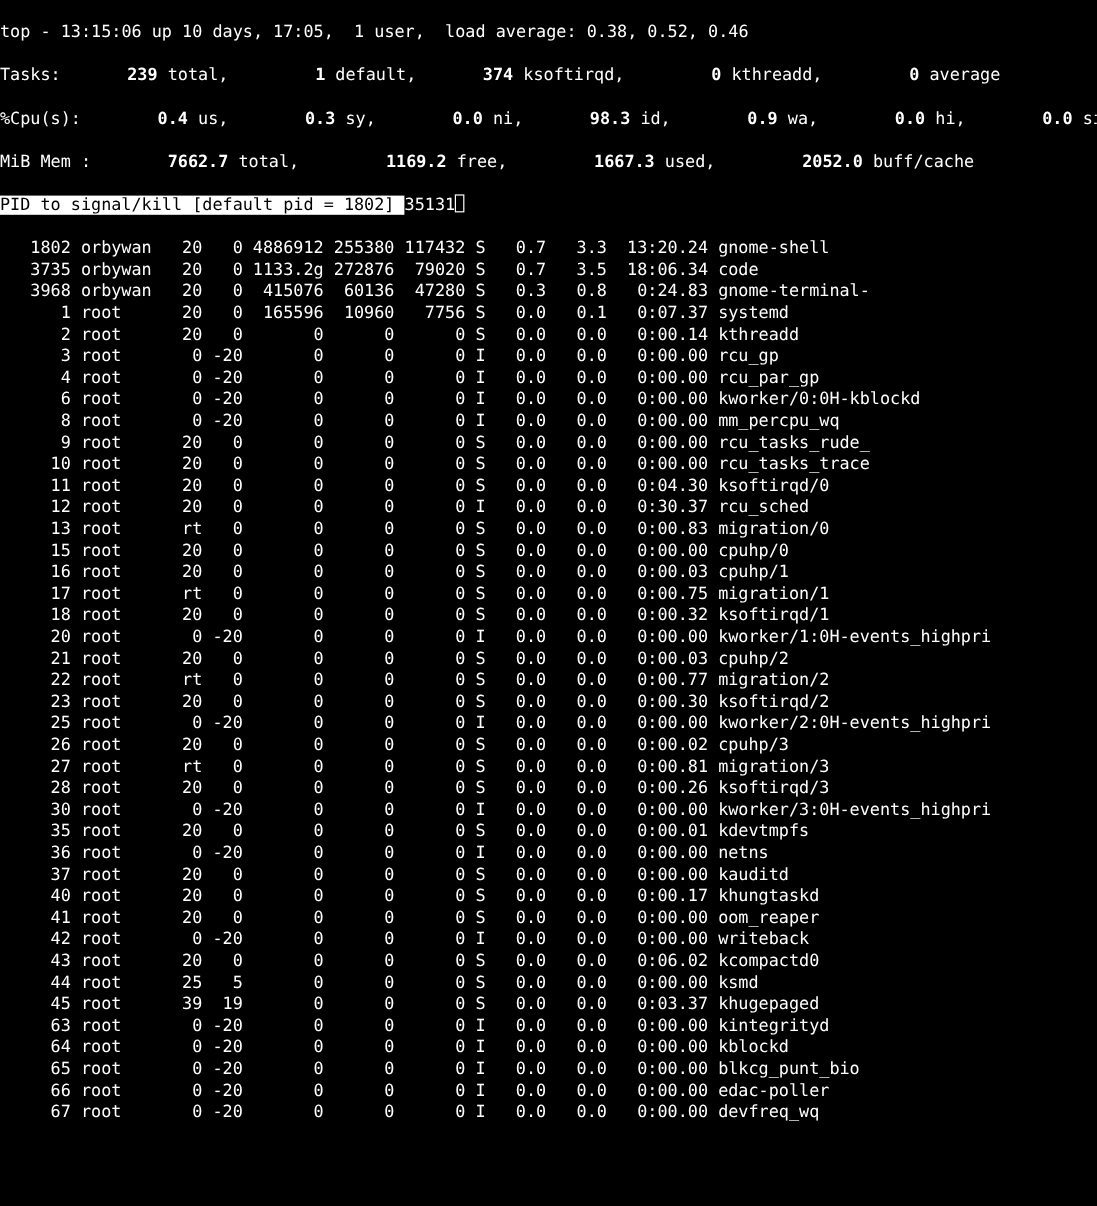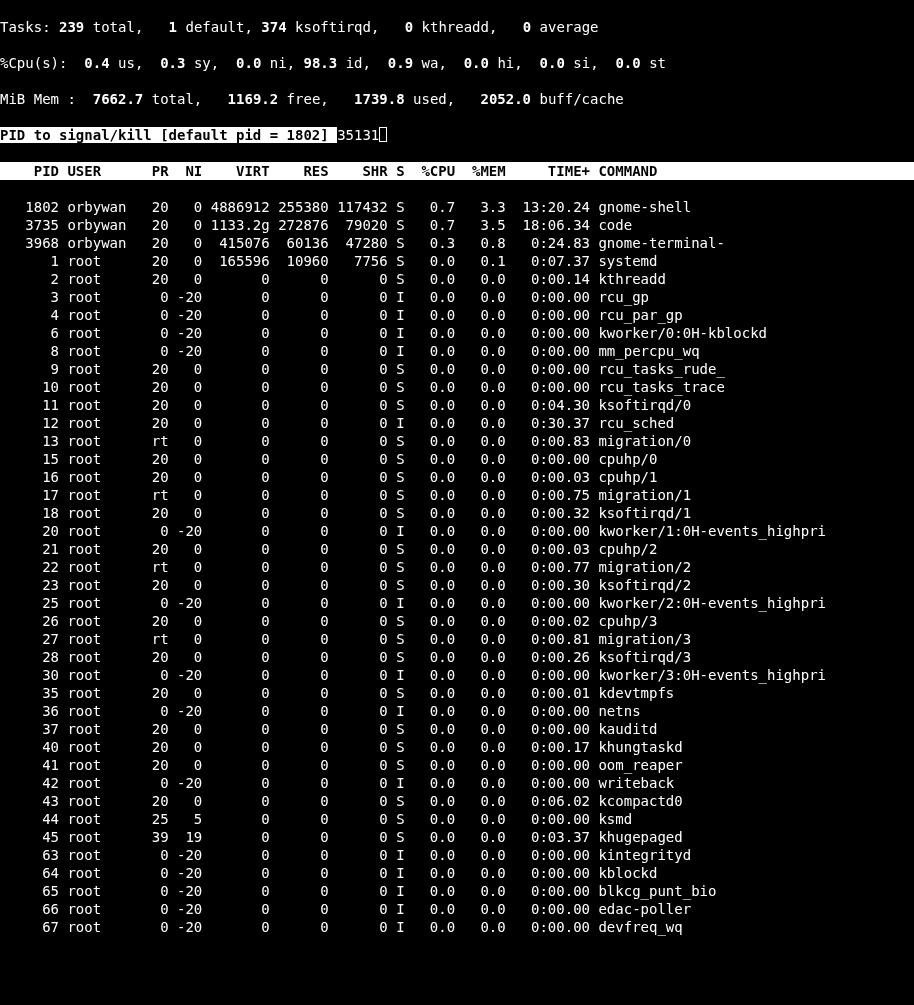--- a/index.html
+++ b/index.html
@@ -9,46 +9,46 @@
     color: #fff;
     font-family: "DejaVu Sans Mono", "Menlo", "Consolas", monospace;
     font-size: 14px;
     line-height: 18px;
     letter-spacing: 0px;
   }
   .term {
     white-space: pre;
     padding: 0;
   }
-  .bold { font-weight: bold; }
+  .bold { font-weight: bold; margin-left: 47px; }
   .hdr {
     background: #fff;
     color: #000;
     font-weight: bold;
     display: block;
   }
   .prompt-inv {
     background: #fff;
     color: #000;
-    font-weight: bold;
+    font-weight: normal;
   }
   .cursor-box {
     display: inline-block;
     width: 8px;
     height: 15px;
     vertical-align: -2px;
     border: 1px solid #fff;
     box-sizing: border-box;
     background: #000;
   }
   .row { display: block; }
 </style>
 </head>
 <body>
 
 <div class="term">
+<span class="row"><span>top - </span><span>13:15:06</span><span> up 10 days, 17:05,  </span><span>1 user</span><span>,  load average: </span><span>0.38, 0.52, 0.46</span></span>
 <span class="row"><span>Tasks: </span><span class="bold">239</span><span> total,   </span><span class="bold">1</span><span> default, </span><span class="bold">374</span><span> ksoftirqd,   </span><span class="bold">0</span><span> kthreadd,   </span><span class="bold">0</span><span> average</span></span>
 <span class="row"><span>%Cpu(s):  </span><span class="bold">0.4</span><span> us,  </span><span class="bold">0.3</span><span> sy,  </span><span class="bold">0.0</span><span> ni, </span><span class="bold">98.3</span><span> id,  </span><span class="bold">0.9</span><span> wa,  </span><span class="bold">0.0</span><span> hi,  </span><span class="bold">0.0</span><span> si,  </span><span class="bold">0.0</span><span> st</span></span>
-<span class="row"><span>MiB Mem :  </span><span class="bold">7662.7</span><span> total,   </span><span class="bold">1169.2</span><span> free,   </span><span class="bold">1739.8</span><span> used,   </span><span class="bold">2052.0</span><span> buff/cache</span></span>
+<span class="row"><span>MiB Mem :  </span><span class="bold">7662.7</span><span> total,   </span><span class="bold">1169.2</span><span> free,   </span><span class="bold">1667.3</span><span> used,   </span><span class="bold">2052.0</span><span> buff/cache</span></span>
 <span class="row"><span class="prompt-inv">PID to signal/kill [default pid = 1802] </span><span>35131</span><span class="cursor-box"></span></span>
-<span class="hdr">    PID USER      PR  NI    VIRT    RES    SHR S  %CPU  %MEM     TIME+ COMMAND           </span>
 <div id="proc-body"><span class="row">   1802 orbywan   20   0 4886912 255380 117432 S   0.7   3.3  13:20.24 gnome-shell</span><span class="row">   3735 orbywan   20   0 1133.2g 272876  79020 S   0.7   3.5  18:06.34 code</span><span class="row">   3968 orbywan   20   0  415076  60136  47280 S   0.3   0.8   0:24.83 gnome-terminal-</span><span class="row">      1 root      20   0  165596  10960   7756 S   0.0   0.1   0:07.37 systemd</span><span class="row">      2 root      20   0       0      0      0 S   0.0   0.0   0:00.14 kthreadd</span><span class="row">      3 root       0 -20       0      0      0 I   0.0   0.0   0:00.00 rcu_gp</span><span class="row">      4 root       0 -20       0      0      0 I   0.0   0.0   0:00.00 rcu_par_gp</span><span class="row">      6 root       0 -20       0      0      0 I   0.0   0.0   0:00.00 kworker/0:0H-kblockd</span><span class="row">      8 root       0 -20       0      0      0 I   0.0   0.0   0:00.00 mm_percpu_wq</span><span class="row">      9 root      20   0       0      0      0 S   0.0   0.0   0:00.00 rcu_tasks_rude_</span><span class="row">     10 root      20   0       0      0      0 S   0.0   0.0   0:00.00 rcu_tasks_trace</span><span class="row">     11 root      20   0       0      0      0 S   0.0   0.0   0:04.30 ksoftirqd/0</span><span class="row">     12 root      20   0       0      0      0 I   0.0   0.0   0:30.37 rcu_sched</span><span class="row">     13 root      rt   0       0      0      0 S   0.0   0.0   0:00.83 migration/0</span><span class="row">     15 root      20   0       0      0      0 S   0.0   0.0   0:00.00 cpuhp/0</span><span class="row">     16 root      20   0       0      0      0 S   0.0   0.0   0:00.03 cpuhp/1</span><span class="row">     17 root      rt   0       0      0      0 S   0.0   0.0   0:00.75 migration/1</span><span class="row">     18 root      20   0       0      0      0 S   0.0   0.0   0:00.32 ksoftirqd/1</span><span class="row">     20 root       0 -20       0      0      0 I   0.0   0.0   0:00.00 kworker/1:0H-events_highpri</span><span class="row">     21 root      20   0       0      0      0 S   0.0   0.0   0:00.03 cpuhp/2</span><span class="row">     22 root      rt   0       0      0      0 S   0.0   0.0   0:00.77 migration/2</span><span class="row">     23 root      20   0       0      0      0 S   0.0   0.0   0:00.30 ksoftirqd/2</span><span class="row">     25 root       0 -20       0      0      0 I   0.0   0.0   0:00.00 kworker/2:0H-events_highpri</span><span class="row">     26 root      20   0       0      0      0 S   0.0   0.0   0:00.02 cpuhp/3</span><span class="row">     27 root      rt   0       0      0      0 S   0.0   0.0   0:00.81 migration/3</span><span class="row">     28 root      20   0       0      0      0 S   0.0   0.0   0:00.26 ksoftirqd/3</span><span class="row">     30 root       0 -20       0      0      0 I   0.0   0.0   0:00.00 kworker/3:0H-events_highpri</span><span class="row">     35 root      20   0       0      0      0 S   0.0   0.0   0:00.01 kdevtmpfs</span><span class="row">     36 root       0 -20       0      0      0 I   0.0   0.0   0:00.00 netns</span><span class="row">     37 root      20   0       0      0      0 S   0.0   0.0   0:00.00 kauditd</span><span class="row">     40 root      20   0       0      0      0 S   0.0   0.0   0:00.17 khungtaskd</span><span class="row">     41 root      20   0       0      0      0 S   0.0   0.0   0:00.00 oom_reaper</span><span class="row">     42 root       0 -20       0      0      0 I   0.0   0.0   0:00.00 writeback</span><span class="row">     43 root      20   0       0      0      0 S   0.0   0.0   0:06.02 kcompactd0</span><span class="row">     44 root      25   5       0      0      0 S   0.0   0.0   0:00.00 ksmd</span><span class="row">     45 root      39  19       0      0      0 S   0.0   0.0   0:03.37 khugepaged</span><span class="row">     63 root       0 -20       0      0      0 I   0.0   0.0   0:00.00 kintegrityd</span><span class="row">     64 root       0 -20       0      0      0 I   0.0   0.0   0:00.00 kblockd</span><span class="row">     65 root       0 -20       0      0      0 I   0.0   0.0   0:00.00 blkcg_punt_bio</span><span class="row">     66 root       0 -20       0      0      0 I   0.0   0.0   0:00.00 edac-poller</span><span class="row">     67 root       0 -20       0      0      0 I   0.0   0.0   0:00.00 devfreq_wq</span></div>
 </div>
 
 </body></html>

